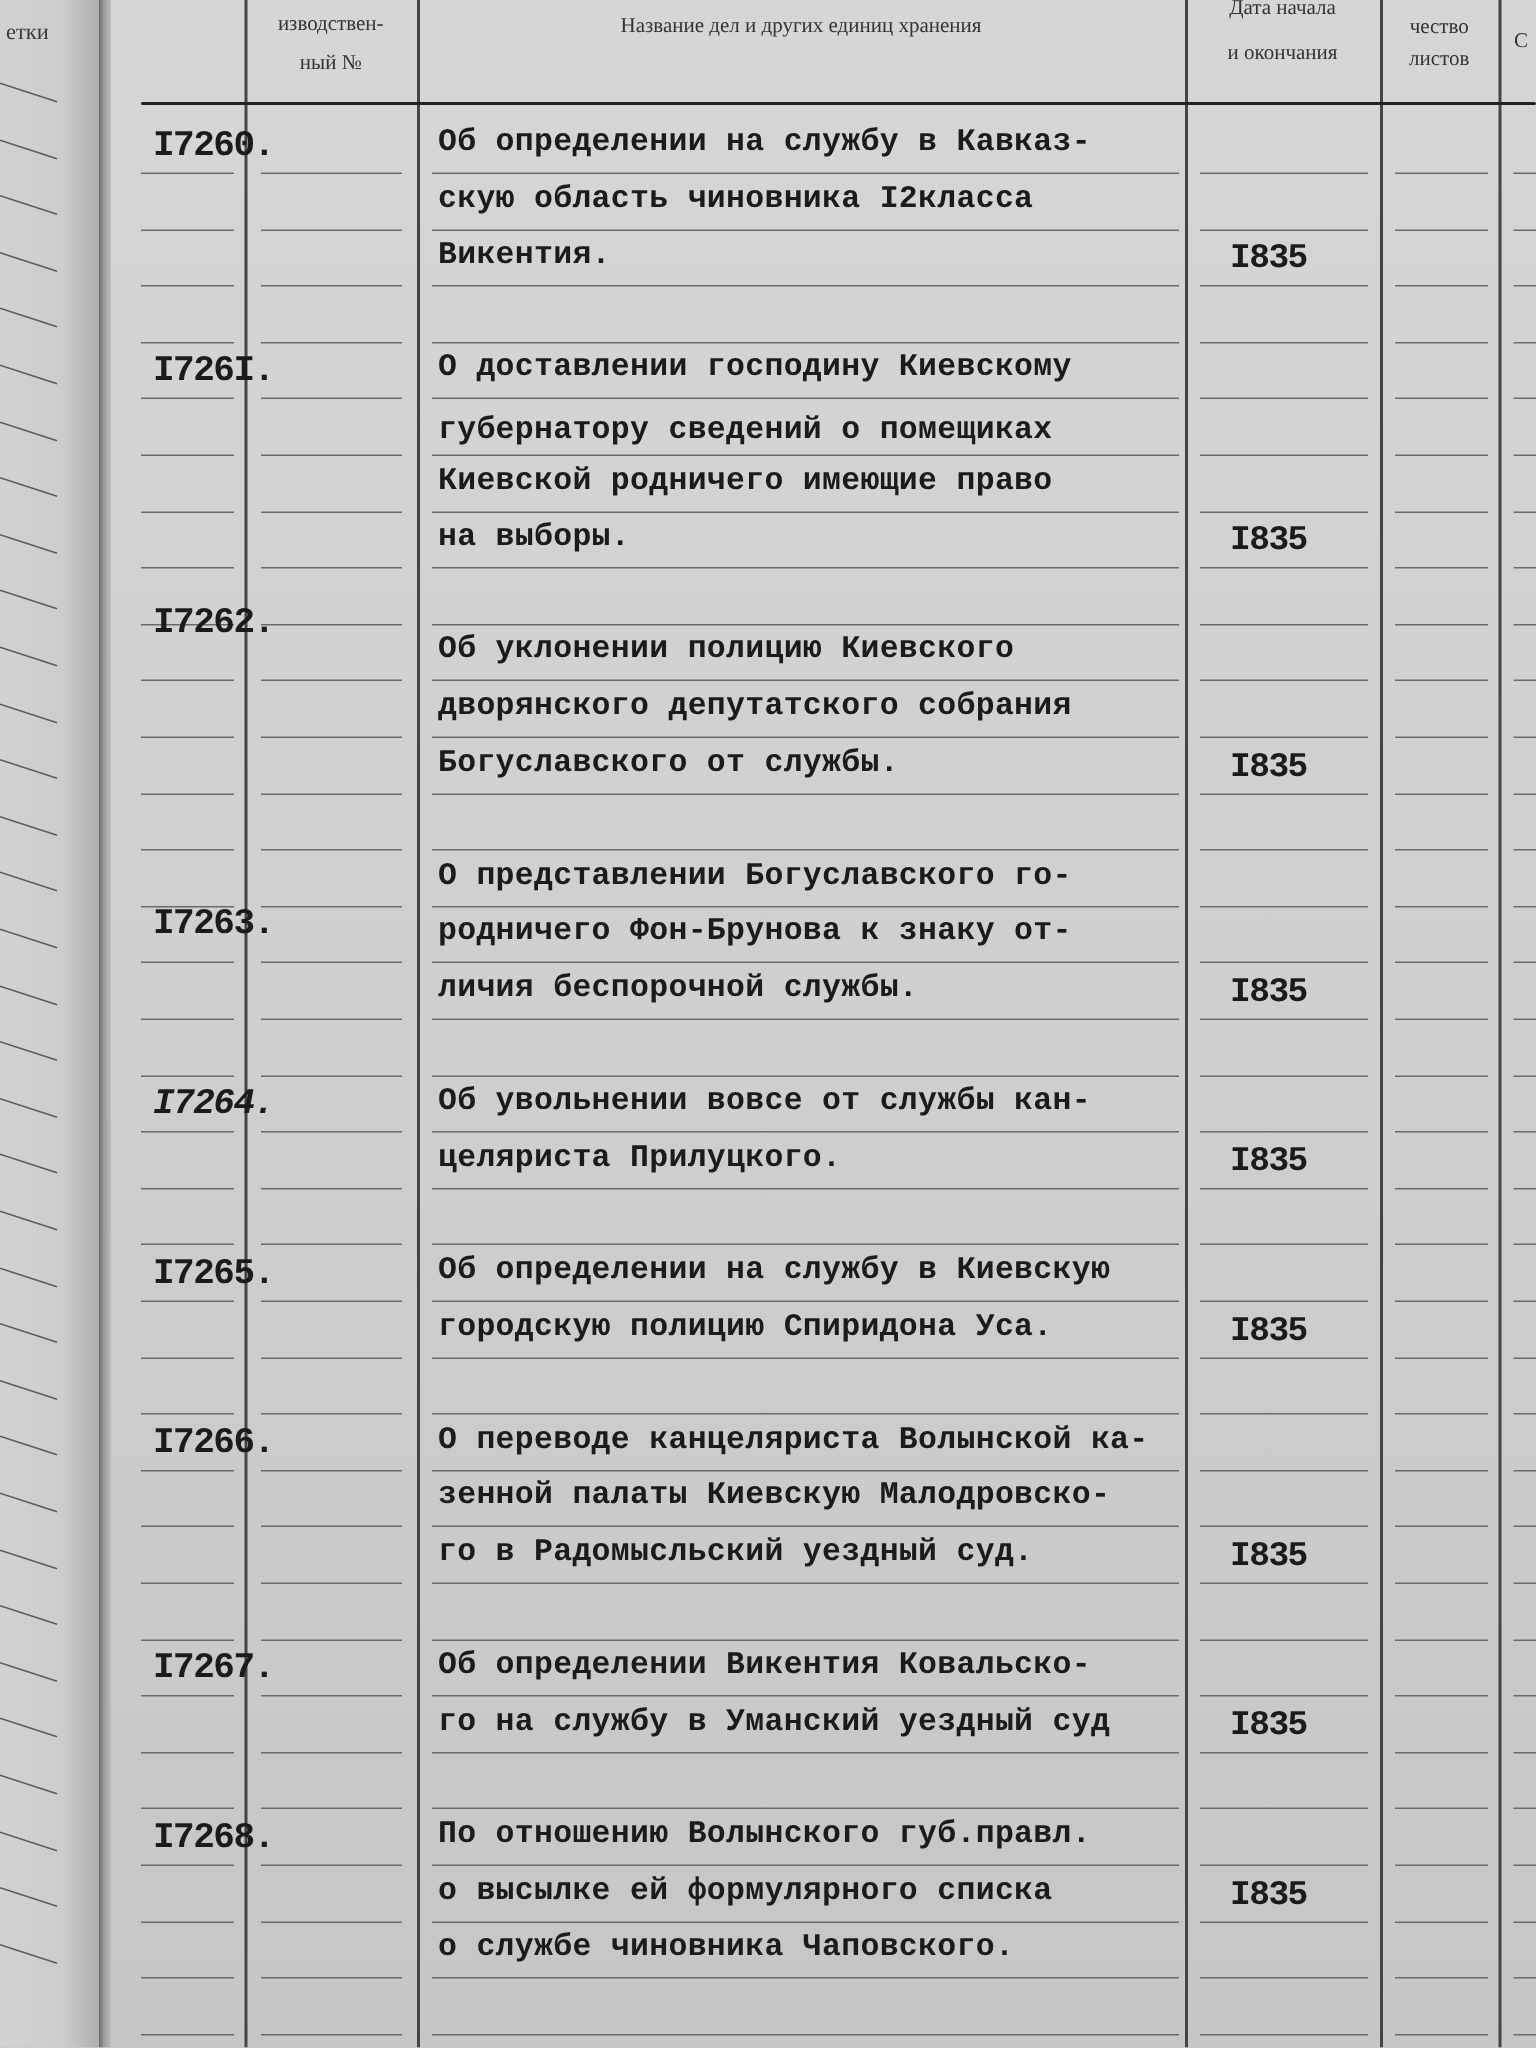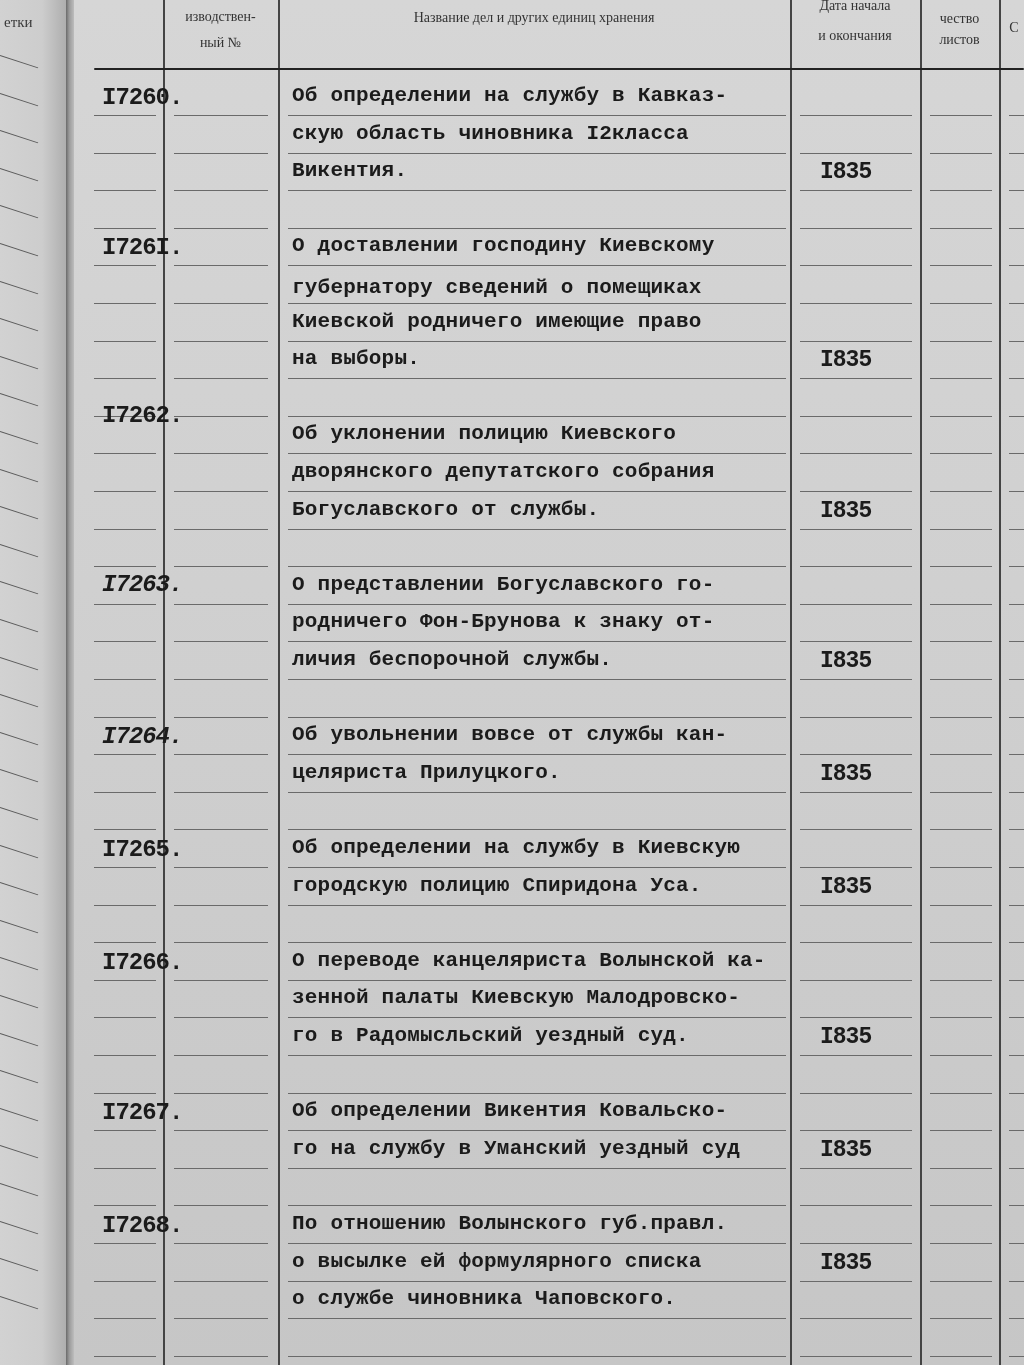--- a/index.html
+++ b/index.html
@@ -334,21 +334,21 @@
       <div class="title-line" style="top: 234.4px;">О доставлении господину Киевскому</div>
       <div class="title-line" style="top: 276px;">губернатору сведений о помещиках</div>
       <div class="title-line" style="top: 309.6px;">Киевской родничего имеющие право</div>
       <div class="title-line" style="top: 347.2px;">на выборы.</div>
       <div class="date" style="top: 347.2px;">I835</div>
       <div class="num" style="top: 402px;">I7262.</div>
       <div class="title-line" style="top: 422.4px;">Об уклонении полицию Киевского</div>
       <div class="title-line" style="top: 460px;">дворянского депутатского собрания</div>
       <div class="title-line" style="top: 497.6px;">Богуславского от службы.</div>
       <div class="date" style="top: 497.6px;">I835</div>
-      <div class="num" style="top: 571px; font-style: italic;">I7263.</div>
+      <div class="num" style="top: 603px;">I7263.</div>
       <div class="title-line" style="top: 572.8px;">О представлении Богуславского го-</div>
       <div class="title-line" style="top: 610.4px;">родничего Фон-Брунова к знаку от-</div>
       <div class="title-line" style="top: 648px;">личия беспорочной службы.</div>
       <div class="date" style="top: 648px;">I835</div>
       <div class="num" style="top: 723.2px; font-style: italic;">I7264.</div>
       <div class="title-line" style="top: 723.2px;">Об увольнении вовсе от службы кан-</div>
       <div class="title-line" style="top: 760.8px;">целяриста Прилуцкого.</div>
       <div class="date" style="top: 760.8px;">I835</div>
       <div class="num" style="top: 836px;">I7265.</div>
       <div class="title-line" style="top: 836px;">Об определении на службу в Киевскую</div>

